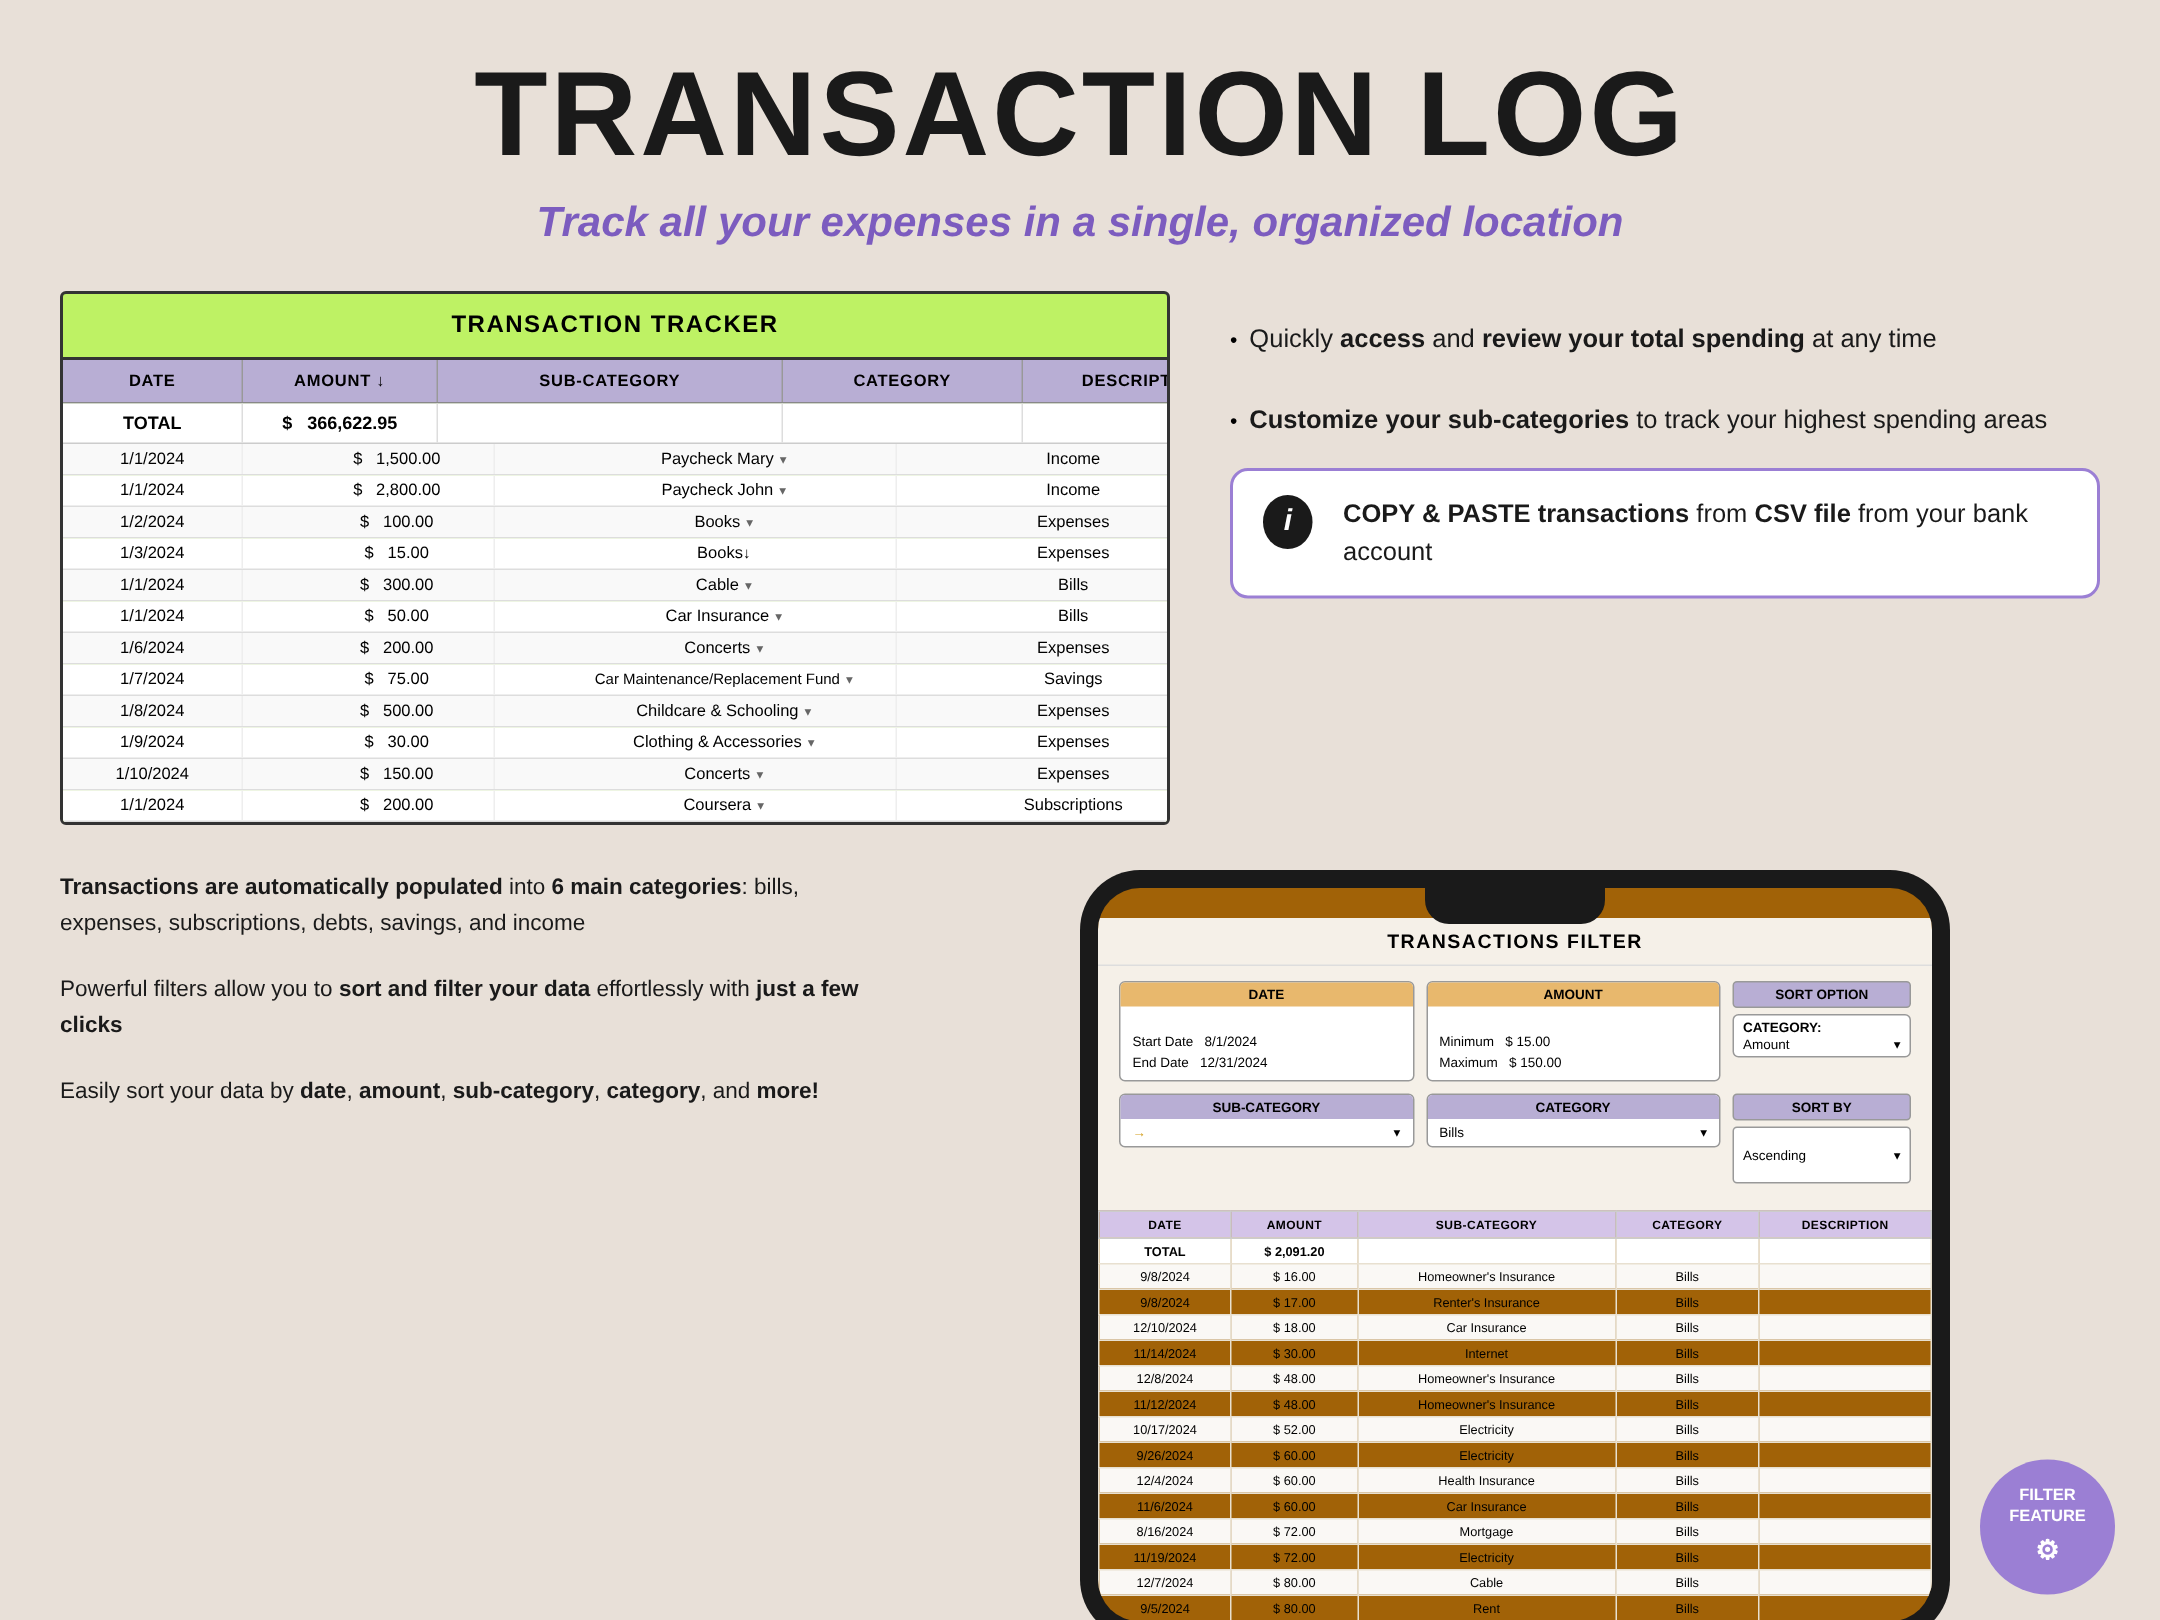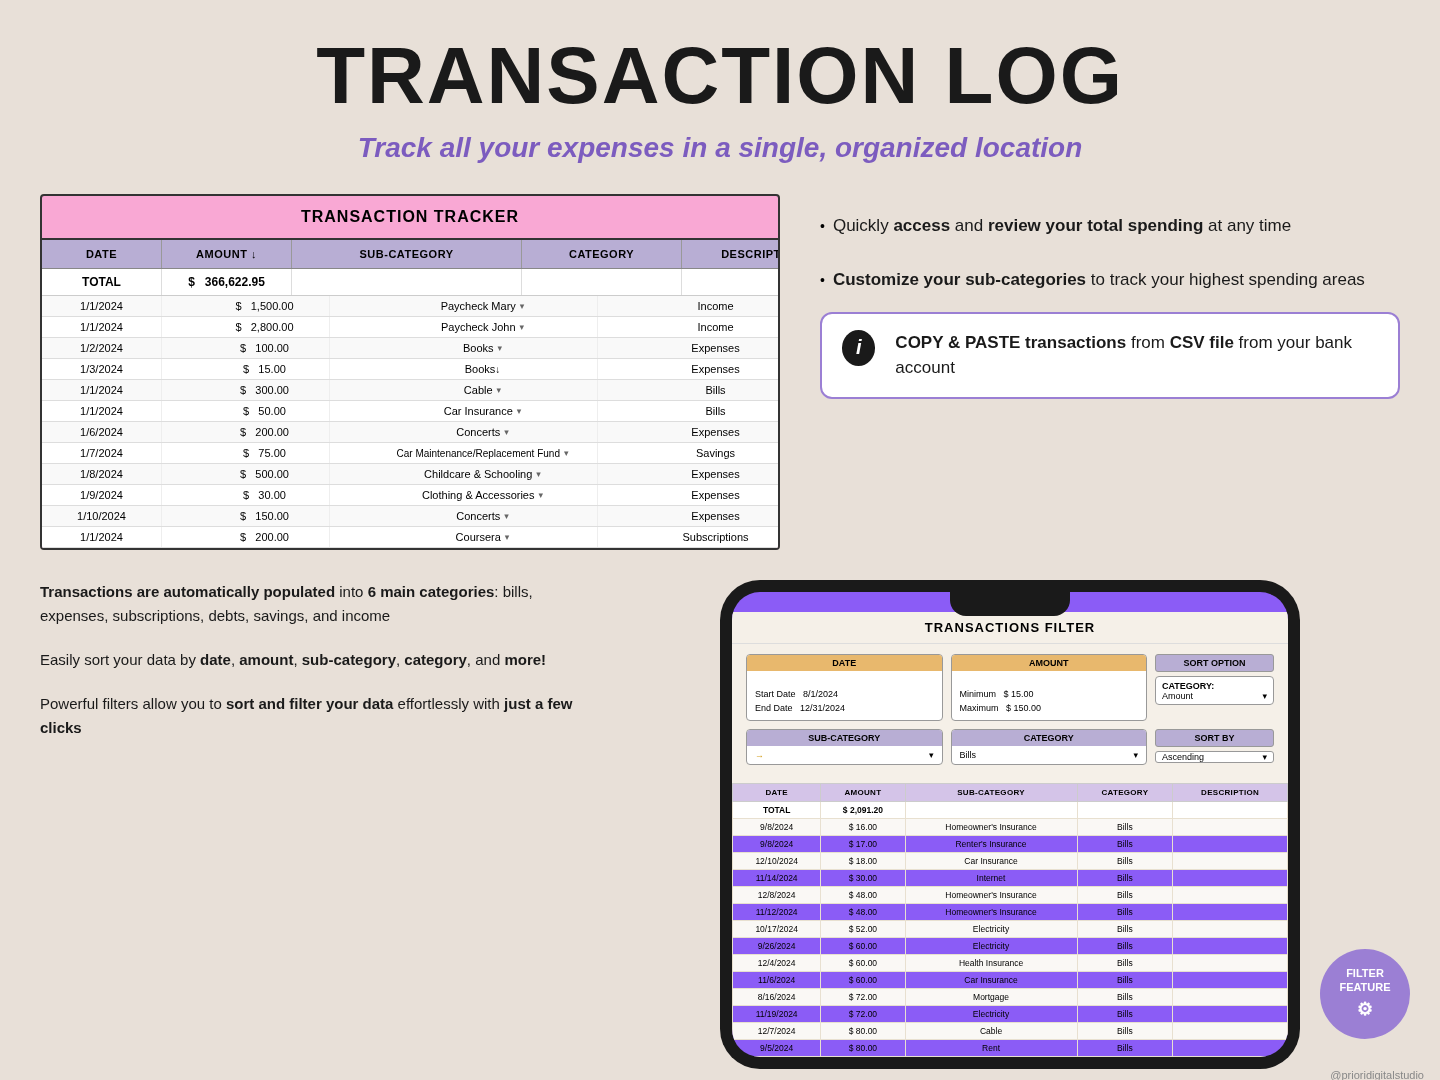--- a/index.html
+++ b/index.html
@@ -39,21 +39,21 @@
       gap: 20px;
     }
 
     
     .left-panel {
       flex: 0 0 760px;
     }
 
     
     .tracker-container {
-      background: #f9a8d4;
+      background: #bef264;
       border: 2px solid #333;
       border-radius: 4px;
       overflow: hidden;
       width: 740px;
     }
 
     .tracker-title-row {
       border-bottom: 2px solid #333;
       text-align: center;
       padding: 12px;
@@ -222,21 +222,21 @@
       background: #1a1a1a;
       border-radius: 0 0 16px 16px;
       position: absolute;
       top: 12px;
       left: 50%;
       transform: translateX(-50%);
       z-index: 10;
     }
 
     .phone-screen {
-      background: #8b5cf6;
+      background: #a16207;
       border-radius: 28px;
       overflow: hidden;
       padding-top: 20px;
     }
 
     .filter-title-bar {
       text-align: center;
       background: #f5f0e8;
       padding: 8px;
       font-size: 13px;
@@ -366,21 +366,21 @@
       padding: 3px 6px;
       font-size: 9px;
       font-weight: 700;
       text-align: center;
       min-width: 70px;
     }
 
     .sort-by-box {
       border: 1px solid #999;
       border-radius: 3px;
-      padding: 0 6px;
+      padding: 13px 6px;
       font-size: 9px;
       background: white;
       text-align: center;
       display: flex;
       justify-content: space-between;
       align-items: center;
     }
   </style>
 </head>
 <body>
@@ -529,24 +529,24 @@
   </div>
 </div>
 
 <div class="bottom-section">
 
   <div class="bottom-left">
     <p class="bottom-left-text">
       <strong>Transactions are automatically populated</strong> into <strong>6 main categories</strong>: bills, expenses, subscriptions, debts, savings, and income
     </p>
     <p class="bottom-left-text">
-      Easily sort your data by <strong>date</strong>, <strong>amount</strong>, <strong>sub-category</strong>, <strong>category</strong>, and <strong>more!</strong>
+      Powerful filters allow you to <strong>sort and filter your data</strong> effortlessly with <strong>just a few clicks</strong>
     </p>
     <p class="bottom-left-text">
-      Powerful filters allow you to <strong>sort and filter your data</strong> effortlessly with <strong>just a few clicks</strong>
+      Easily sort your data by <strong>date</strong>, <strong>amount</strong>, <strong>sub-category</strong>, <strong>category</strong>, and <strong>more!</strong>
     </p>
   </div>
 
   <div class="phone-mockup">
     <div class="phone-outer">
       <div class="phone-notch"></div>
       <div class="phone-screen">
 
         <div class="filter-title-bar">TRANSACTIONS FILTER</div>
 

